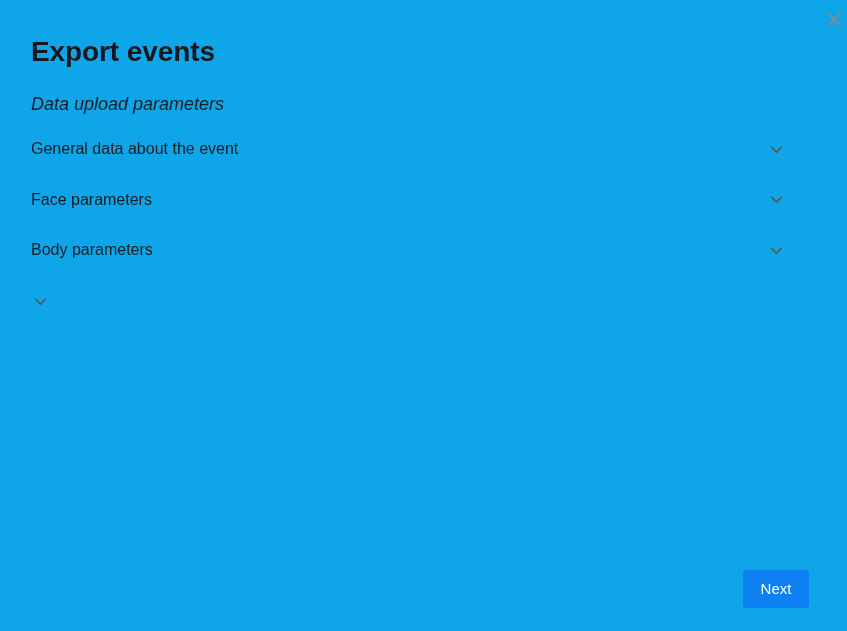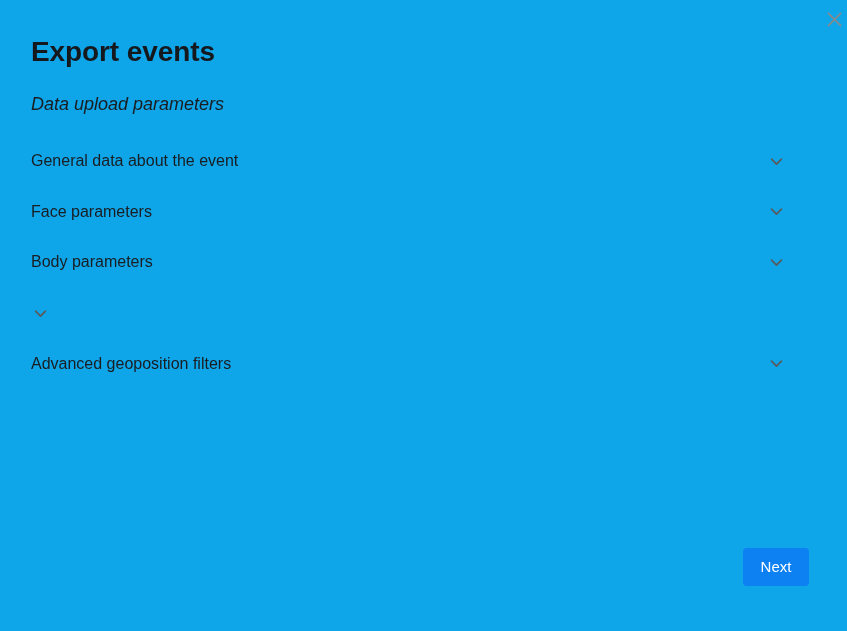--- a/index.html
+++ b/index.html
@@ -60,21 +60,21 @@
     line-height: 24px;
     color: #1a1d21;
     white-space: nowrap;
     font-style: italic;
   }
 
   
   .accordion {
     position: absolute;
     left: 0;
-    top: 136px;
+    top: 124px;
     width: 847px;
   }
   .accordion-row {
     position: relative;
     height: 50.6px;
     display: flex;
     align-items: center;
     justify-content: space-between;
     padding: 0 66px 0 31px;
     box-sizing: border-box;
@@ -102,21 +102,21 @@
   
   .footer {
     position: absolute;
     left: 0;
     top: 548px;
     width: 847px;
     height: 60px;
     box-sizing: border-box;
     padding-right: 38px;
     display: flex;
-    align-items: flex-start;
+    align-items: flex-end;
     justify-content: flex-end;
   }
   .next-btn {
     height: 38px;
     min-width: 66px;
     padding: 0 16px;
     border: 0;
     border-radius: 4px;
     background: #0d80f2;
     color: #ffffff;
@@ -176,28 +176,20 @@
 
     <div class="accordion-row">
       <span class="chevron">
         <svg width="17" height="17" viewBox="0 0 17 17" fill="none" aria-hidden="true">
           <path d="M3.6 6.2 L8.5 11.1 L13.4 6.2" stroke="#5a5a5a" stroke-width="1.7" stroke-linecap="round" stroke-linejoin="round"></path>
         </svg>
       </span>
     </div>
 
 
-    <div class="accordion-row">
-      <span class="accordion-label">Advanced geoposition filters</span>
-      <span class="chevron">
-        <svg width="17" height="17" viewBox="0 0 17 17" fill="none" aria-hidden="true">
-          <path d="M3.6 6.2 L8.5 11.1 L13.4 6.2" stroke="#5a5a5a" stroke-width="1.7" stroke-linecap="round" stroke-linejoin="round"></path>
-        </svg>
-      </span>
-    </div>
 
 
   </div>
 
   <div class="footer">
     <button class="next-btn">Next</button>
   </div>
 
 </div>
 

